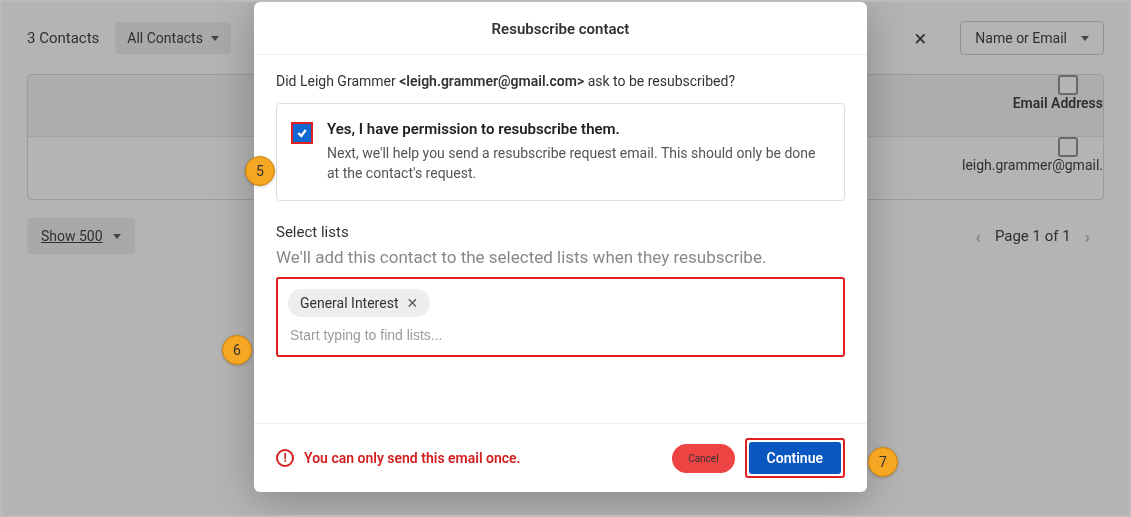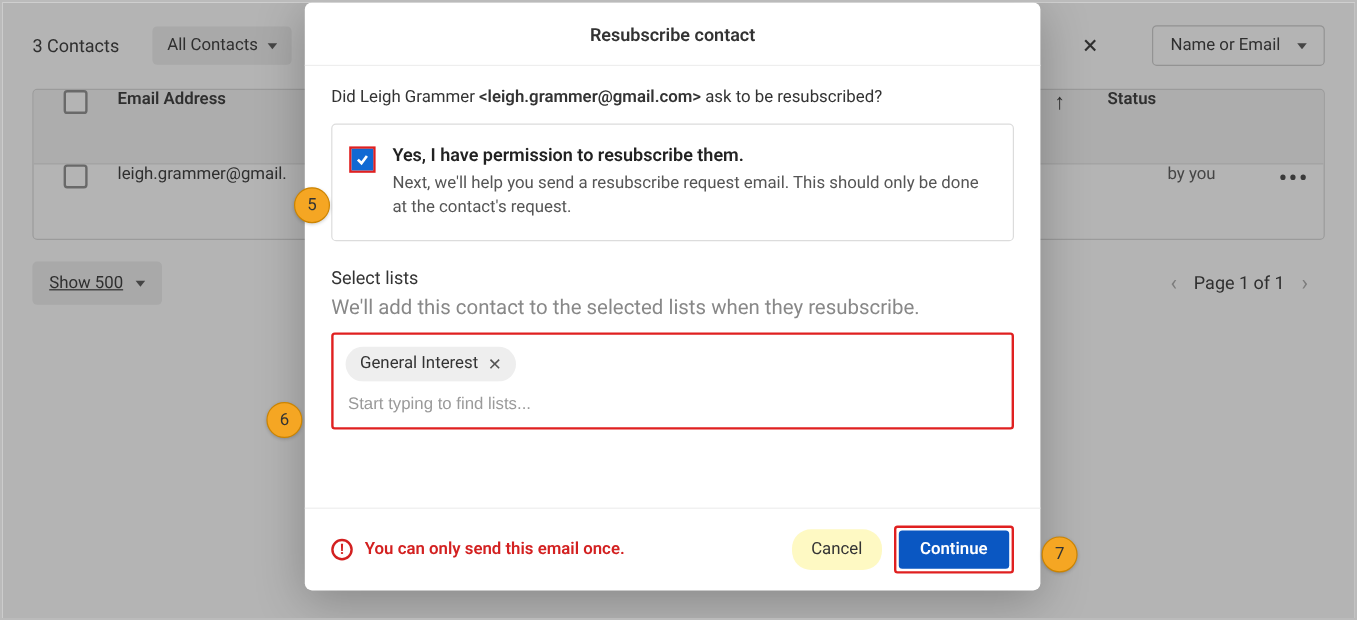--- a/index.html
+++ b/index.html
@@ -19,41 +19,41 @@
   }
   
   .bg {
     position: absolute;
     inset: 0;
     padding: 0 25px;
   }
   .bg .toolbar {
     display: flex;
     align-items: center;
-    gap: 28px;
+    gap: 16px;
     height: 72px;
   }
   .count { font-size: 15px; color:#333; }
   .dropdown {
     display: inline-flex; align-items:center;
     background:#eee; border-radius:4px; padding:8px 12px;
     font-size:14px; color:#333; gap:8px;
   }
   .chev-down { width:0; height:0; border-left:4px solid transparent; border-right:4px solid transparent; border-top:5px solid #555;}
   .toolbar .spacer { flex: 1; }
   .close-x { font-size:22px; color:#333; padding:0 18px; }
   .name-email {
     border:1px solid #ccc; border-radius:4px; padding:8px 14px;
     display:inline-flex; align-items:center; gap:14px; color:#333;
   }
 
   .table {
     border:1px solid #d9d9d9; border-radius:4px; overflow:hidden;
   }
-  .thead, .trow { display:flex; align-items:flex-start; }
+  .thead, .trow { display:flex; align-items:flex-end;flex-direction:column; }
   .thead { background:#f4f4f4; height:62px; border-bottom:1px solid #e3e3e3; font-weight:600; color:#333;}
   .trow  { height:62px; }
   .cell-check { width:70px; display:flex; justify-content:center;}
   .checkbox {
     width:20px; height:20px; border:2px solid #8d8d8d; border-radius:3px; background:#fff;
   }
   .cell-email { flex:0 0 500px; }
   .cell-mid { flex:1; }
   .cell-arrow { flex:0 0 40px; display:flex; justify-content:center; color:#333; font-size:18px;}
   .cell-status { flex:0 0 150px; padding-left:20px;}
@@ -141,21 +141,21 @@
     display:flex; align-items:center; gap:10px;
   }
   .warn-icon {
     width:18px; height:18px; border:2px solid #d32020; border-radius:50%;
     display:flex; align-items:center; justify-content:center;
     color:#d32020; font-weight:700; font-size:12px;
   }
   .warn-text { color:#d32020; font-weight:600; font-size:14px;}
   .modal-footer .spc { flex:1; }
   .btn-cancel {
-    background:#fef9c3; border-radius:16px; padding:9px 16px; font-size:14px; color:#333;
+    background:#ef4444; border-radius:16px; padding:9px 16px; font-size:10px; color:#333;
   }
   .btn-continue-wrap {
     border:2px solid #e02020; padding:2px; border-radius:3px;
   }
   .btn-continue {
     background:#0a57c2; color:#fff; font-weight:600; font-size:14px;
     padding:8px 18px; border-radius:3px;
   }
 
   

